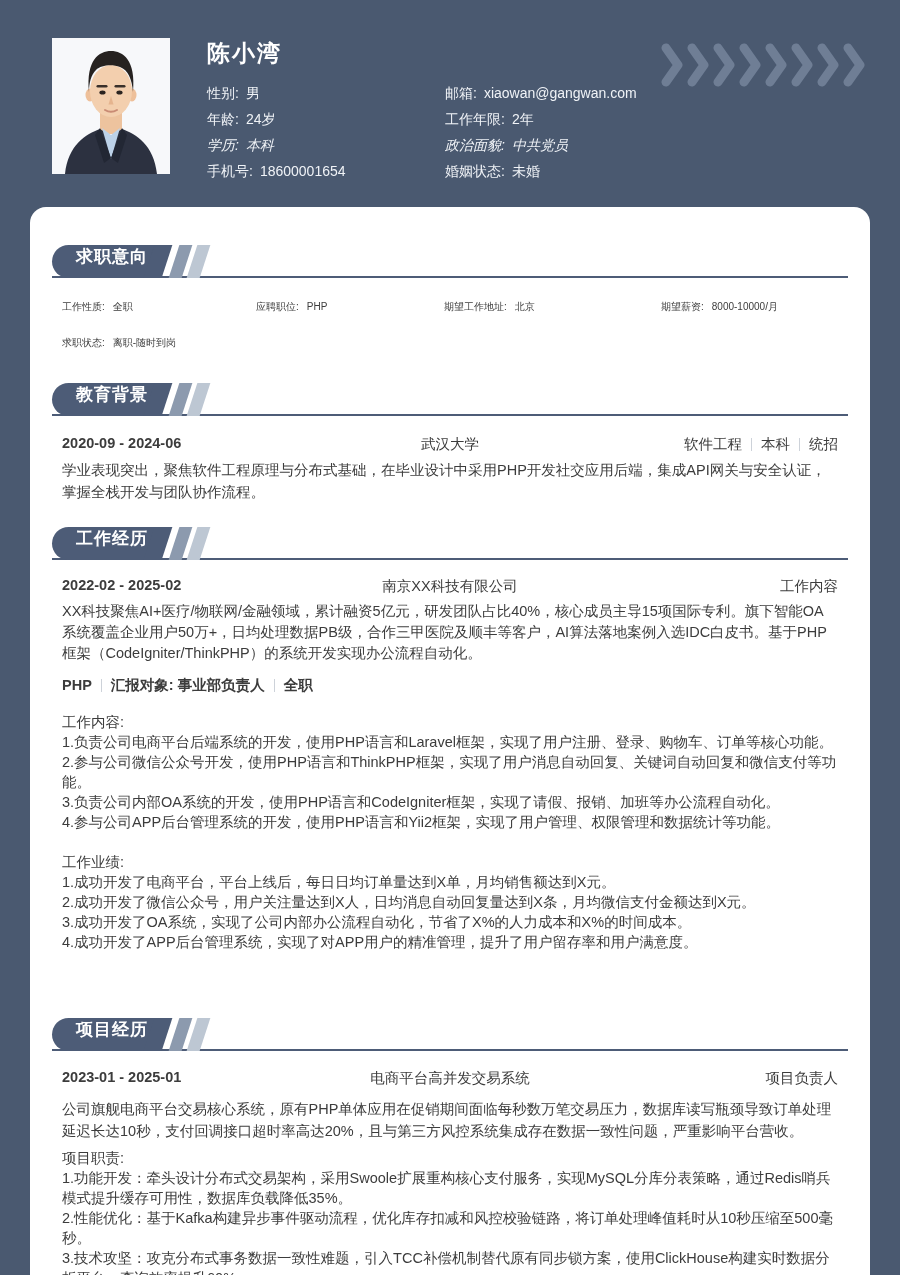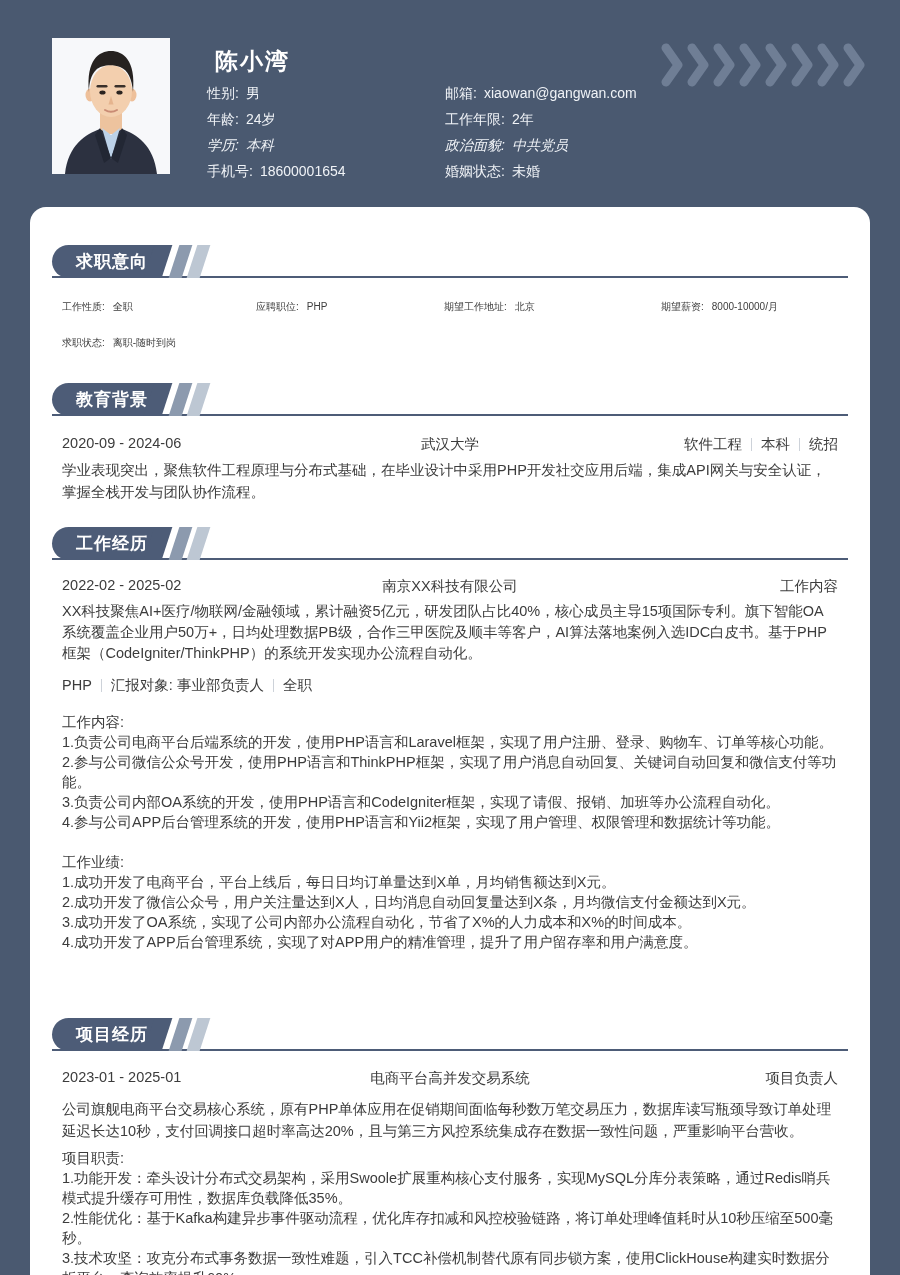--- a/index.html
+++ b/index.html
@@ -16,51 +16,51 @@
     --color-separator:#CDD2D9;
   }
   *{box-sizing:border-box;}
   html,body{margin:0;padding:0;}
   body{width:900px;height:1275px;overflow:hidden;font-family:"Liberation Sans","DejaVu Sans",sans-serif;}
   .page{position:relative;width:900px;height:1275px;background:var(--color-background);}
 
   
   .header{position:absolute;left:0;top:0;width:900px;height:207px;}
   .photo{position:absolute;left:52px;top:38px;width:118px;height:136px;overflow:hidden;}
-  .name{position:absolute;left:207px;top:38px;margin:8px;font-size:23px;font-weight:bold;
+  .name{position:absolute;left:207px;top:38px;margin:0;font-size:23px;font-weight:bold;
         letter-spacing:2px;color:var(--color-heading_text);}
   .info-item{position:absolute;font-size:14px;line-height:16px;color:var(--color-header_info);white-space:nowrap;}
   .info-item .val{margin-left:7px;}
   .c1{left:207px;} .c2{left:445px;}
   .r1{top:85px;} .r2{top:111px;} .r3{top:137px;font-style:italic;} .r4{top:163px;}
   .chevrons{position:absolute;left:660px;top:41px;display:flex;gap:1px;}
   .chev path{stroke:var(--color-chevron);}
 
   
   .card{position:absolute;left:30px;top:207px;width:840px;height:1068px;
         background:var(--color-card);border-radius:16px 16px 0 0;overflow:hidden;}
 
   
   .sec-header{position:absolute;left:22px;width:796px;height:33px;display:flex;align-items:stretch;}
   .sec-line{position:absolute;left:0;right:0;bottom:0;height:2px;background:var(--color-accent);}
-  .sec-tab{position:relative;z-index:1;display:flex;align-items:center;height:33px;
+  .sec-tab{position:relative;z-index:1;display:flex;align-items:flex-start;height:33px;
            background:var(--color-accent);color:var(--color-heading_text);
            font-size:17px;font-weight:bold;letter-spacing:1px;
            padding:0 10px 0 24px;border-radius:17px 0 0 17px;}
   .sec-tab::after{content:"";position:absolute;right:-9px;top:0;height:33px;width:18px;
                   background:var(--color-accent);transform:skewX(-18deg);}
   .stripe{z-index:1;width:13px;height:33px;transform:skewX(-18deg);}
   .stripe.s1{margin-left:16px;background:var(--color-stripe1);}
   .stripe.s2{margin-left:5px;background:var(--color-stripe2);}
 
   
   .field{position:absolute;font-size:10px;color:var(--color-text);white-space:nowrap;}
   .field .val{margin-left:8px;}
   .meta-row{position:absolute;left:32px;width:776px;height:18px;font-size:14.5px;color:var(--color-text);}
-  .m-left{position:absolute;left:0;white-space:nowrap;}
+  .m-left{position:absolute;left:0;white-space:nowrap;font-weight:bold;}
   .m-center{position:absolute;left:0;width:100%;text-align:center;white-space:nowrap;}
   .m-right{position:absolute;right:0;white-space:nowrap;}
   .para{position:absolute;left:32px;width:776px;font-size:14.5px;color:var(--color-text);}
   .lh21{line-height:21px;} .lh22{line-height:22px;}
   .block{position:absolute;left:32px;width:776px;font-size:14.5px;line-height:20px;color:var(--color-text);}
   .sep{display:inline-block;width:1px;height:13px;background:var(--color-separator);
        margin:0 9px;vertical-align:-2px;}
 </style>
 </head>
 <body>

